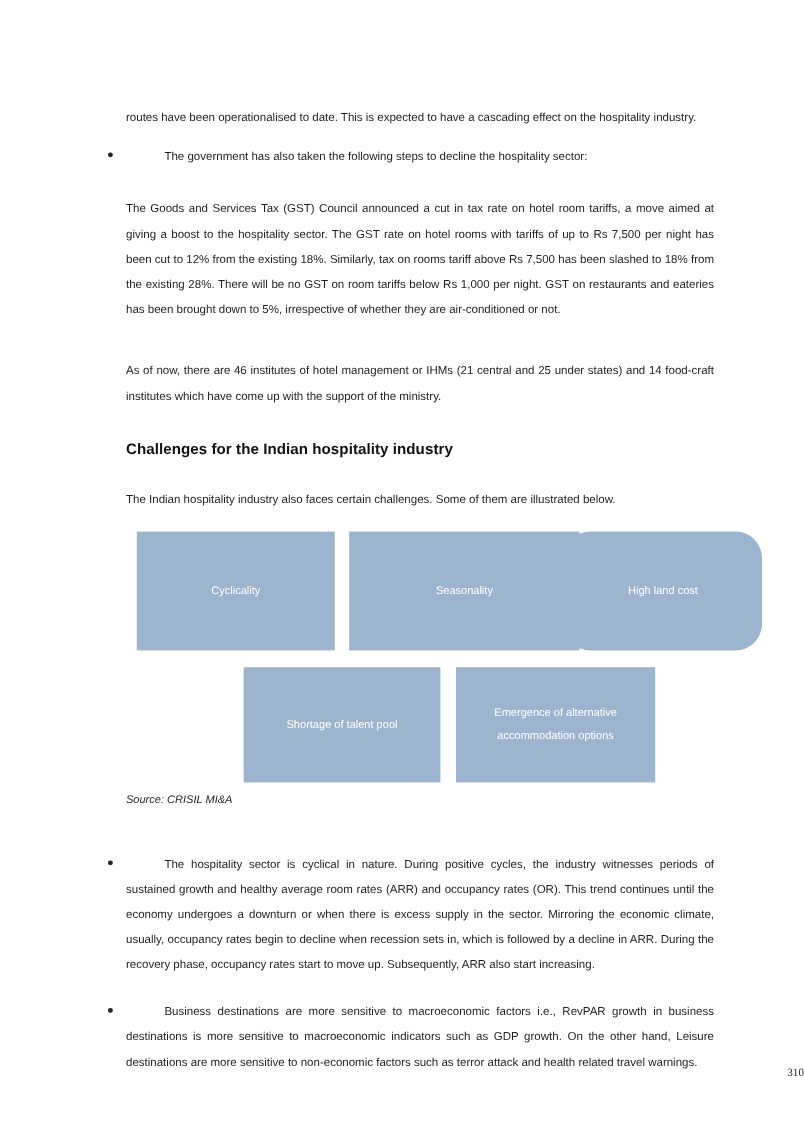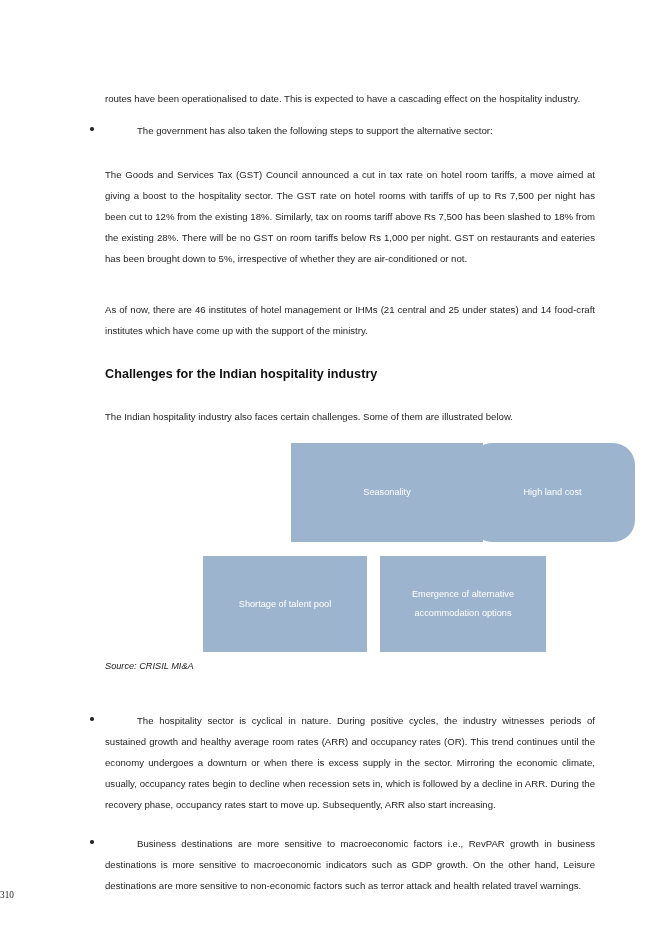--- a/index.html
+++ b/index.html
@@ -112,39 +112,39 @@
     color: #1f1f1f;
     line-height: 14px;
   }
 
   
   .page-number {
     position: absolute;
     left: 0;
     right: 0;
     top: 890px;
-    text-align: left;
+    text-align: right;
     font-size: 9.3px;
     color: #2b2b2b;
     font-family: "Liberation Serif", serif;
   }
 </style>
 </head>
 <body>
 
 <div class="page">
   <div class="content">
 
     <p class="para">routes have been operationalised to date. This is expected to have a cascading effect on the hospitality industry.</p>
 
     <div class="gap-sm"></div>
 
     <div class="bullet-row">
       <span class="bullet-dot"></span>
-      <div class="bullet-text">The government has also taken the following steps to support the alternative sector:</div>
+      <div class="bullet-text">The government has also taken the following steps to decline the hospitality sector:</div>
     </div>
 
     <div class="gap-sm"></div>
 
     <p class="para">The Goods and Services Tax (GST) Council announced a cut in tax rate on hotel room tariffs, a move aimed at giving a boost to the hospitality sector. The GST rate on hotel rooms with tariffs of up to Rs 7,500 per night has been cut to 12% from the existing 18%. Similarly, tax on rooms tariff above Rs 7,500 has been slashed to 18% from the existing 28%. There will be no GST on room tariffs below Rs 1,000 per night. GST on restaurants and eateries has been brought down to 5%, irrespective of whether they are air-conditioned or not.</p>
 
     <div class="gap-md"></div>
 
     <p class="para">As of now, there are 46 institutes of hotel management or IHMs (21 central and 25 under states) and 14 food-craft institutes which have come up with the support of the ministry.</p>
 
@@ -152,20 +152,21 @@
 
     <h2 class="section-heading">Challenges for the Indian hospitality industry</h2>
 
     <div style="height:11px"></div>
 
     <p class="para">The Indian hospitality industry also faces certain challenges. Some of them are illustrated below.</p>
 
     <div style="height:10px"></div>
 
     <div class="figure">
+      <div class="chal-box box-r1 b1" style="background: rgb(156, 180, 205);">Cyclicality</div>
       <div class="chal-box box-r1 b2" style="background: rgb(156, 180, 205);">Seasonality</div>
       <div class="chal-box box-r1 b3" style="background: rgb(156, 180, 205); border-radius: 22px;">High land cost</div>
       <div class="chal-box box-r2 b4" style="background: rgb(156, 180, 205);">Shortage of talent pool</div>
       <div class="chal-box box-r2 b5" style="background: rgb(156, 180, 205);">Emergence of alternative accommodation options</div>
     </div>
 
     <div style="height:4px"></div>
 
     <div class="source-note">Source: CRISIL MI&amp;A</div>
 

